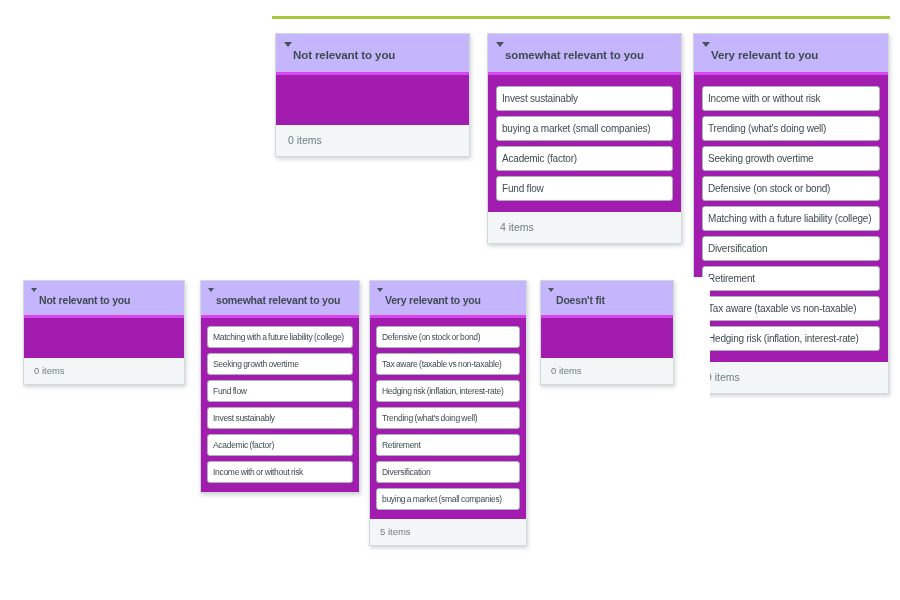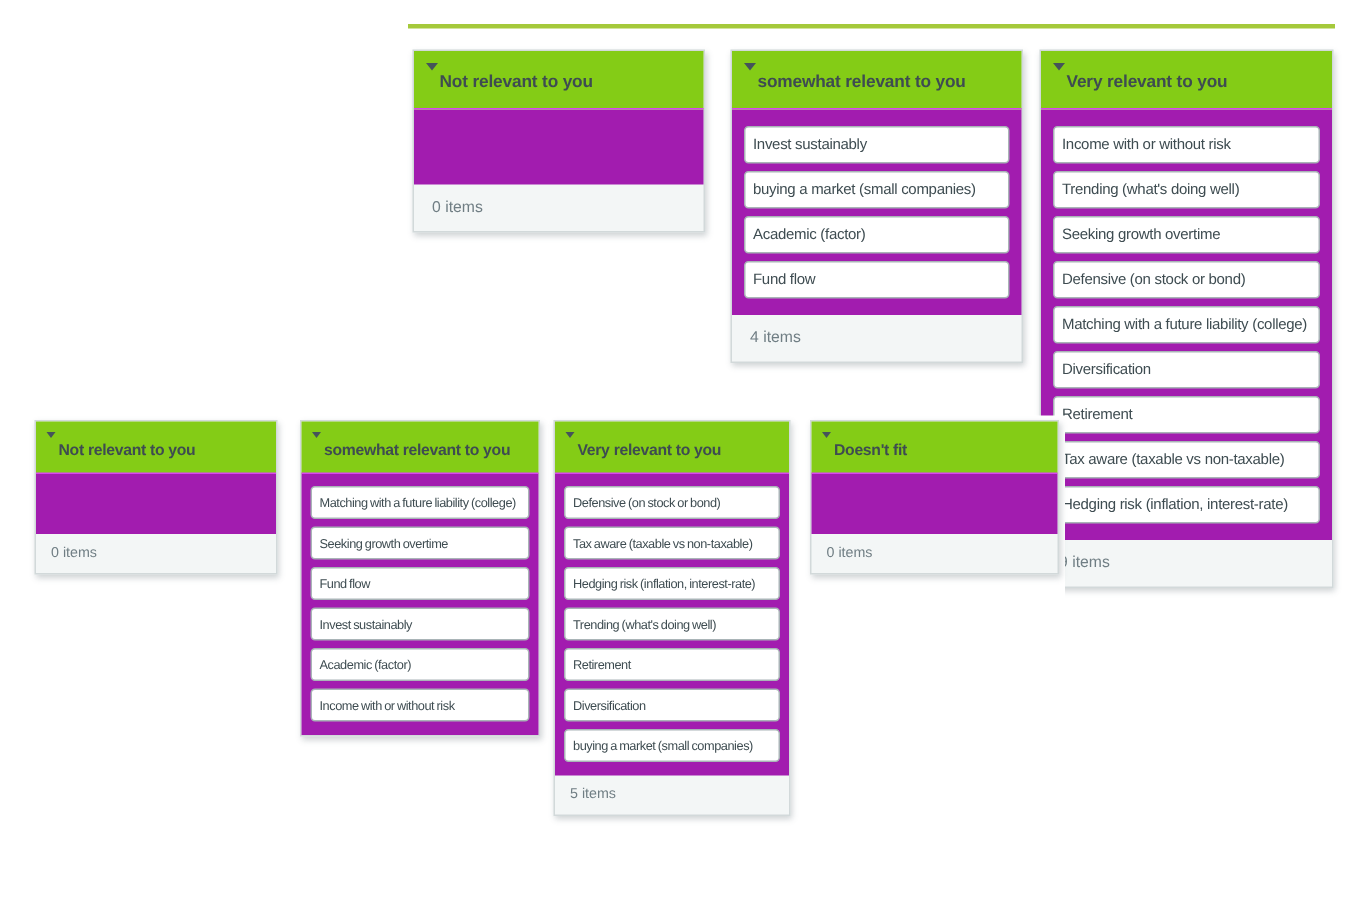--- a/index.html
+++ b/index.html
@@ -12,21 +12,21 @@
   .board{position:absolute;}
   #top-board{left:0;top:0;width:900px;height:600px;z-index:1;}
   #bottom-board{left:0;top:277px;width:710px;height:281px;background:#ffffff;z-index:3;}
   .accent-line{position:absolute;left:272px;top:16px;width:618px;height:3px;background:#a5c93b;}
 
   .col{
     position:absolute;box-sizing:border-box;
     background:#f3f6f6;border:1px solid #d2d9da;
     box-shadow:1px 2px 4px rgba(84,98,103,.28);
   }
-  .col-header{position:relative;background:#84cc16;border-bottom:1px solid #d946ef;}
+  .col-header{position:relative;background:#c4b5fd;border-bottom:3px solid #d946ef;}
   .caret{position:absolute;width:0;height:0;border-style:solid;cursor:pointer;}
   .col-title{display:block;font-weight:700;color:#3e4c51;}
   .col-body{background:#a21caf;}
   .card{
     background:#ffffff;border:1px solid #a9b4b7;border-radius:3px;
     color:#3e4c51;cursor:grab;box-sizing:border-box;
   }
   .card:last-child{margin-bottom:0;}
   .col-footer{color:#707e84;}
 
@@ -48,21 +48,21 @@
   .bottom .card{font-size:8.5px;line-height:12px;letter-spacing:-0.3px;word-spacing:-0.5px;padding:4px 5px;margin:0 0 5px 0;}
   .bottom .col-footer{font-size:9.5px;padding:7px 10px 8px;}
 
   
   #col-t1{left:275px;top:33px;width:195px;}
   #col-t2{left:487px;top:33px;width:195px;}
   #col-t3{left:693px;top:33px;width:196px;}
   #col-b1{left:23px;top:3px;width:162px;}
   #col-b2{left:200px;top:3px;width:160px;}
   #col-b3{left:369px;top:3px;width:158px;}
-  #col-b4{left:540px;top:3px;width:166px;}
+  #col-b4{left:540px;top:3px;width:134px;}
 </style>
 </head>
 <body>
 
 <div id="top-board" class="board top">
   <div class="accent-line"></div>
 
   <div id="col-t1" class="col">
     <div class="col-header">
       <span class="caret"></span>

